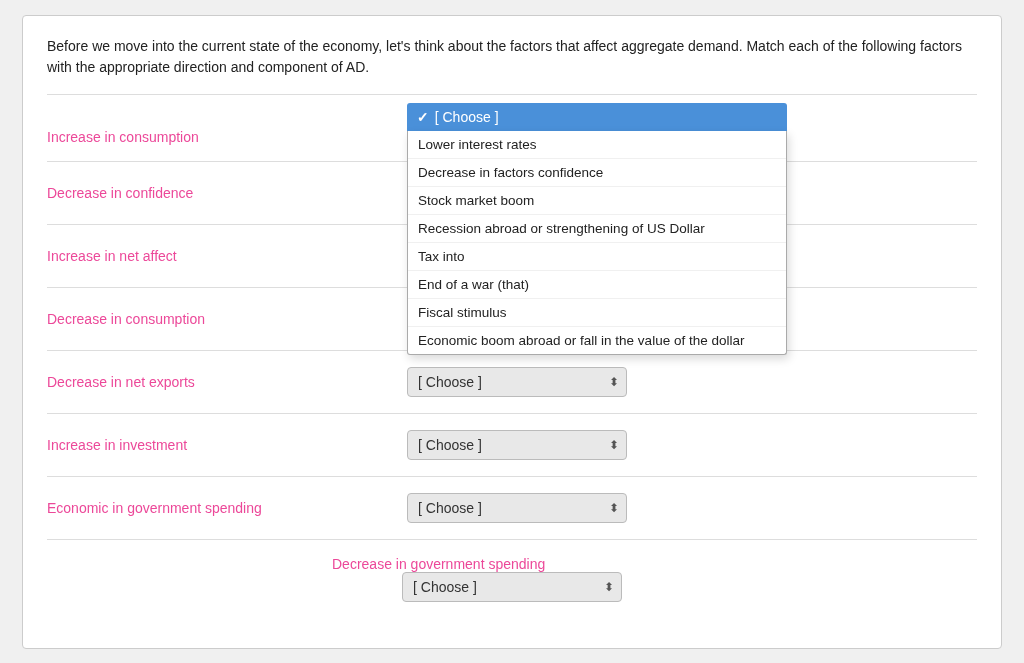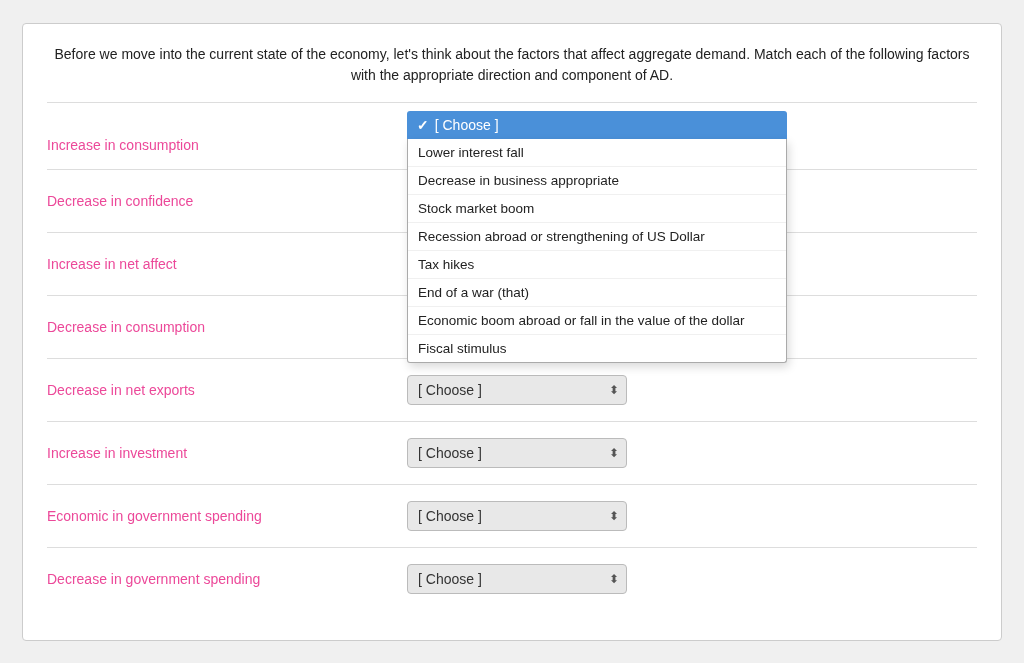--- a/index.html
+++ b/index.html
@@ -20,21 +20,20 @@
       border-radius: 4px;
       position: relative;
     }
     .intro-text {
       font-size: 14px;
       line-height: 1.5;
       color: #222;
       margin-bottom: 18px;
       border-bottom: 1px solid #ddd;
       padding-bottom: 16px;
-      text-align: center;
     }
     .question-row {
       display: flex;
       align-items: center;
       border-bottom: 1px solid #ddd;
       padding: 16px 0;
       position: relative;
     }
     .question-label {
       width: 360px;
@@ -116,28 +115,28 @@
 
   <div class="question-row" style="position:relative; overflow: visible;">
     <span class="question-label">Increase in consumption</span>
 
     <div class="dropdown-open-container">
       <div class="dropdown-open-header">
         <span class="checkmark">✓</span>
         <span>[ Choose ]</span>
       </div>
       <div class="dropdown-list">
-        <div class="dropdown-list-item">Lower interest fall</div>
-        <div class="dropdown-list-item">Decrease in business appropriate</div>
+        <div class="dropdown-list-item">Lower interest rates</div>
+        <div class="dropdown-list-item">Decrease in factors confidence</div>
         <div class="dropdown-list-item">Stock market boom</div>
         <div class="dropdown-list-item">Recession abroad or strengthening of US Dollar</div>
-        <div class="dropdown-list-item">Tax hikes</div>
+        <div class="dropdown-list-item">Tax into</div>
         <div class="dropdown-list-item">End of a war (that)</div>
+        <div class="dropdown-list-item">Fiscal stimulus</div>
         <div class="dropdown-list-item">Economic boom abroad or fall in the value of the dollar</div>
-        <div class="dropdown-list-item">Fiscal stimulus</div>
       </div>
     </div>
   </div>
 
   <div class="question-row">
     <span class="question-label">Decrease in confidence</span>
     <div class="dropdown-wrapper">
       <select>
         <option value="[ Choose ]">[ Choose ]</option>
       <option value="Lower interest rates">Lower interest rates</option><option value="Decrease in business confidence">Decrease in business confidence</option><option value="Recession abroad or strengthening of US Dollar">Recession abroad or strengthening of US Dollar</option><option value="Stock market boom">Stock market boom</option><option value="Tax hikes">Tax hikes</option><option value="End of a war (maybe)">End of a war (maybe)</option><option value="Economic boom abroad or fall in the value of the dollar">Economic boom abroad or fall in the value of the dollar</option><option value="Fiscal stimulus">Fiscal stimulus</option></select>
@@ -188,21 +187,21 @@
   <div class="question-row">
     <span class="question-label">Economic in government spending</span>
     <div class="dropdown-wrapper">
       <select>
         <option value="[ Choose ]">[ Choose ]</option>
       <option value="Lower interest rates">Lower interest rates</option><option value="Decrease in business confidence">Decrease in business confidence</option><option value="Recession abroad or strengthening of US Dollar">Recession abroad or strengthening of US Dollar</option><option value="Stock market boom">Stock market boom</option><option value="Tax hikes">Tax hikes</option><option value="End of a war (maybe)">End of a war (maybe)</option><option value="Economic boom abroad or fall in the value of the dollar">Economic boom abroad or fall in the value of the dollar</option><option value="Fiscal stimulus">Fiscal stimulus</option></select>
       <span class="dropdown-arrow">⬍</span>
     </div>
   </div>
 
-  <div class="question-row" style="border-bottom: none;">
+  <div class="question-row" style="border-bottom: none; flex-direction: column;">
     <span class="question-label">Decrease in government spending</span>
     <div class="dropdown-wrapper">
       <select>
         <option value="[ Choose ]">[ Choose ]</option>
       <option value="Lower interest rates">Lower interest rates</option><option value="Decrease in business confidence">Decrease in business confidence</option><option value="Recession abroad or strengthening of US Dollar">Recession abroad or strengthening of US Dollar</option><option value="Stock market boom">Stock market boom</option><option value="Tax hikes">Tax hikes</option><option value="End of a war (maybe)">End of a war (maybe)</option><option value="Economic boom abroad or fall in the value of the dollar">Economic boom abroad or fall in the value of the dollar</option><option value="Fiscal stimulus">Fiscal stimulus</option></select>
       <span class="dropdown-arrow">⬍</span>
     </div>
   </div>
 </div>
 

